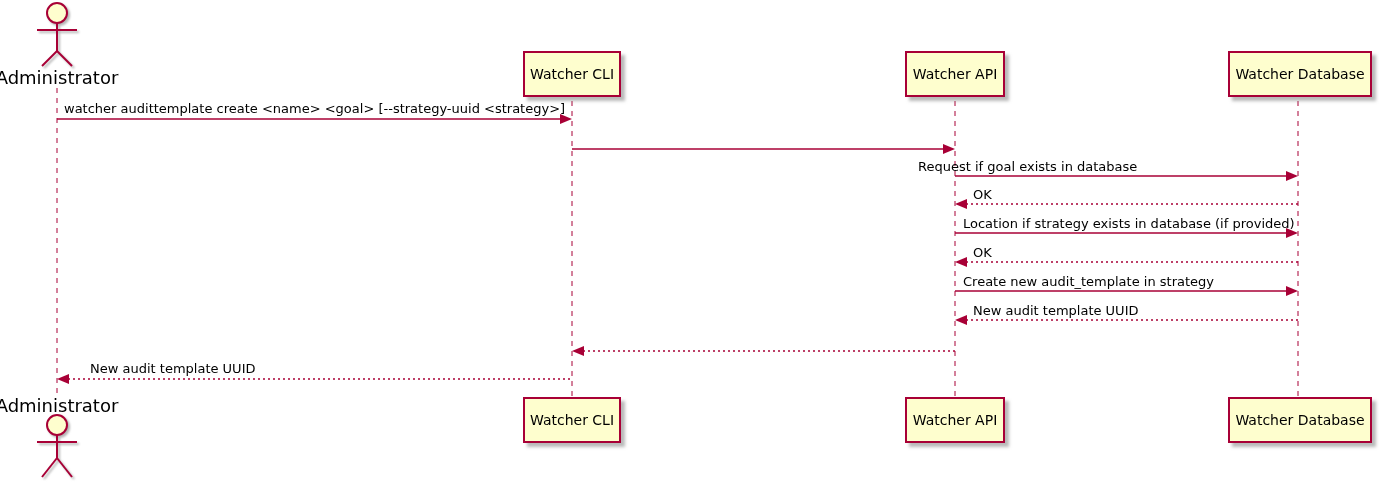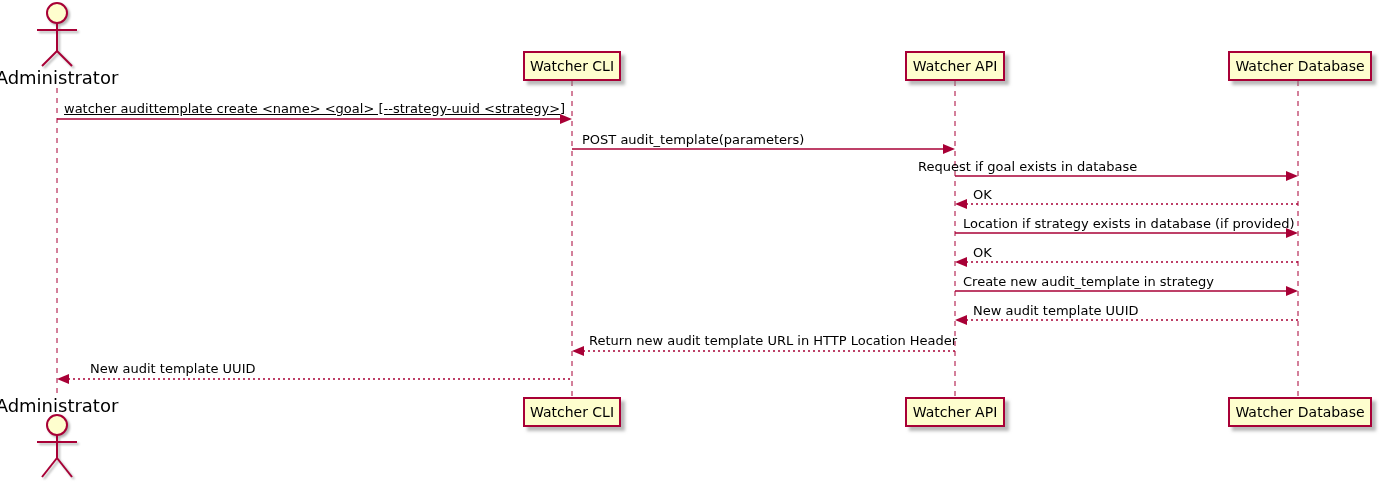--- a/index.html
+++ b/index.html
@@ -44,21 +44,21 @@
     stroke-width: 2;
     fill: none;
     filter: drop-shadow(2px 2px 1px rgba(120,120,120,0.55));
   }
   .actor-fig circle {
     fill: #FEFECE;
   }
   .participant-box {
     position: absolute;
     box-sizing: border-box;
-    height: 30px;
+    height: 46px;
     background: #FEFECE;
     border: 2px solid #A80036;
     box-shadow: 4px 4px 3px rgba(130,130,130,0.55);
     display: flex;
     align-items: center;
     justify-content: center;
     font-size: 14px;
     color: #000000;
     white-space: nowrap;
   }
@@ -150,24 +150,22 @@
   <div class="actor-label" style="left:57px; top:395px;">Administrator</div>
 
   <div class="participant-box" style="left:523px; top:51px; width:98px;">Watcher CLI</div>
   <div class="participant-box" style="left:905px; top:51px; width:100px;">Watcher API</div>
   <div class="participant-box" style="left:1228px; top:51px; width:144px;">Watcher Database</div>
 
   <div class="participant-box" style="left:523px; top:397px; width:98px;">Watcher CLI</div>
   <div class="participant-box" style="left:905px; top:397px; width:100px;">Watcher API</div>
   <div class="participant-box" style="left:1228px; top:397px; width:144px;">Watcher Database</div>
 
-  <div class="msg-label" style="left:64px;  top:101px;text-decoration:underline;">watcher audittemplate create &lt;name&gt; &lt;goal&gt; [--strategy-uuid &lt;strategy&gt;]</div>
-  <div class="msg-label" style="left:582px; top:132px;">POST audit_template(parameters)</div>
+  <div class="msg-label" style="left:64px;  top:101px;">watcher audittemplate create &lt;name&gt; &lt;goal&gt; [--strategy-uuid &lt;strategy&gt;]</div>
   <div class="msg-label" style="left:918px; top:159px;">Request if goal exists in database</div>
   <div class="msg-label" style="left:973px; top:187px;">OK</div>
   <div class="msg-label" style="left:963px; top:216px;">Location if strategy exists in database (if provided)</div>
   <div class="msg-label" style="left:973px; top:245px;">OK</div>
   <div class="msg-label" style="left:963px; top:274px;">Create new audit_template in strategy</div>
   <div class="msg-label" style="left:973px; top:303px;">New audit template UUID</div>
-  <div class="msg-label" style="left:589px; top:333px;">Return new audit template URL in HTTP Location Header</div>
   <div class="msg-label" style="left:90px;  top:361px;">New audit template UUID</div>
 
 </div>
 
 </body></html>

